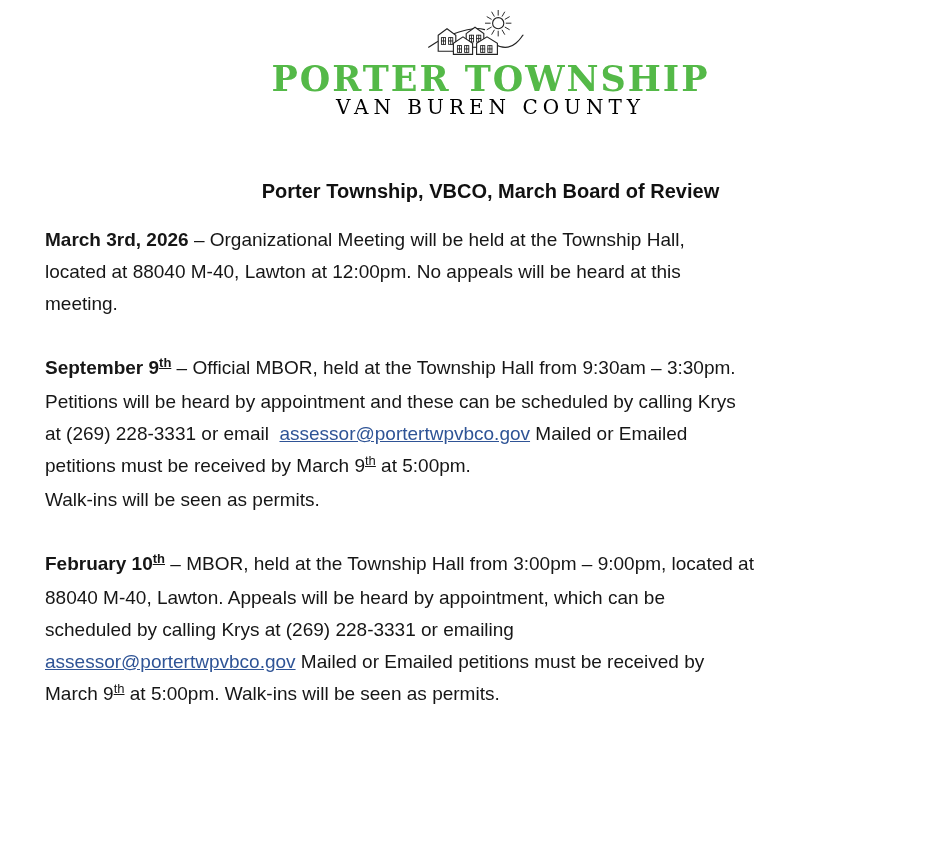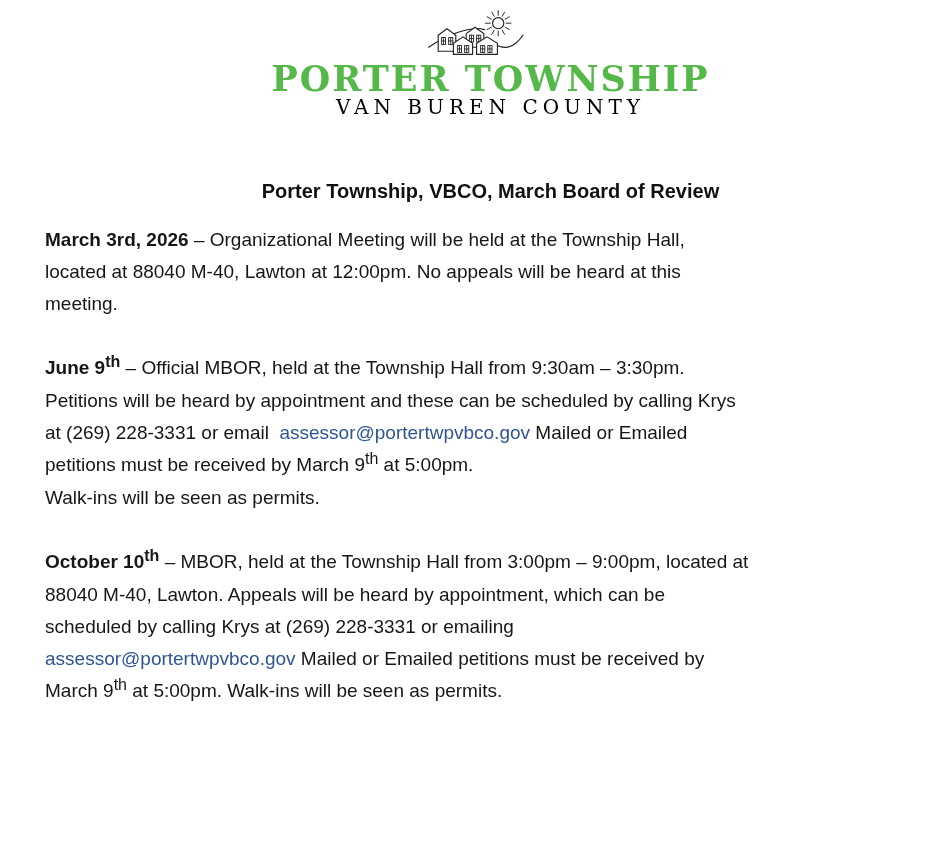--- a/index.html
+++ b/index.html
@@ -49,22 +49,22 @@
   }
   .content { padding: 0 20px 0 21px; margin-top: 20px; }
   .para {
     font-size: 19px;
     line-height: 32px;
     margin: 0 0 32px 0;
     white-space: pre-wrap;
     color: #161616;
   }
   .bold { font-weight: bold; }
-  .sup  { font-size: 16px; position: relative; top: -7px; }
-  .email-link { cursor: pointer; }
+  .sup  { font-size: 13px; position: relative; top: -7px; text-decoration: underline; }
+  .email-link { text-decoration: underline; cursor: pointer; }
 </style>
 </head>
 <body>
 
 <div class="page">
 
   <header class="letterhead">
     <div>
       <svg class="logo-art" width="128" height="58" viewBox="0 0 160 58" fill="none" stroke="#222222" stroke-width="1.4" stroke-linecap="round">
         <defs>
@@ -112,26 +112,26 @@
       <div class="logo-subtitle">VAN BUREN COUNTY</div>
     </div>
   </header>
 
   <main class="content-wrap">
     <h1 class="doc-title">Porter Township, VBCO, March Board of Review</h1>
     <div class="content">
       <p class="para"><span class="bold">March 3rd, 2026</span><span> – Organizational Meeting will be held at the Township Hall,
 located at 88040 M-40, Lawton at 12:00pm. No appeals will be heard at this
 meeting.</span></p>
-      <p class="para"><span class="bold">June 9</span><span class="bold sup">th</span><span> – Official MBOR, held at the Township Hall from 9:30am – 3:30pm.
+      <p class="para"><span class="bold">September 9</span><span class="bold sup">th</span><span> – Official MBOR, held at the Township Hall from 9:30am – 3:30pm.
 Petitions will be heard by appointment and these can be scheduled by calling Krys
 at (269) 228-3331 or email  </span><a class="email-link" style="color: rgb(47, 84, 150);">assessor@portertwpvbco.gov</a><span> Mailed or Emailed
 petitions must be received by March 9</span><span class="sup">th</span><span> at 5:00pm.
 Walk-ins will be seen as permits.</span></p>
-      <p class="para"><span class="bold">October 10</span><span class="bold sup">th</span><span> – MBOR, held at the Township Hall from 3:00pm – 9:00pm, located at
+      <p class="para"><span class="bold">February 10</span><span class="bold sup">th</span><span> – MBOR, held at the Township Hall from 3:00pm – 9:00pm, located at
 88040 M-40, Lawton. Appeals will be heard by appointment, which can be
 scheduled by calling Krys at (269) 228-3331 or emailing
 </span><a class="email-link" style="color: rgb(47, 84, 150);">assessor@portertwpvbco.gov</a><span> Mailed or Emailed petitions must be received by
 March 9</span><span class="sup">th</span><span> at 5:00pm. Walk-ins will be seen as permits.</span></p>
     </div>
   </main>
 
 </div>
 
 </body></html>

